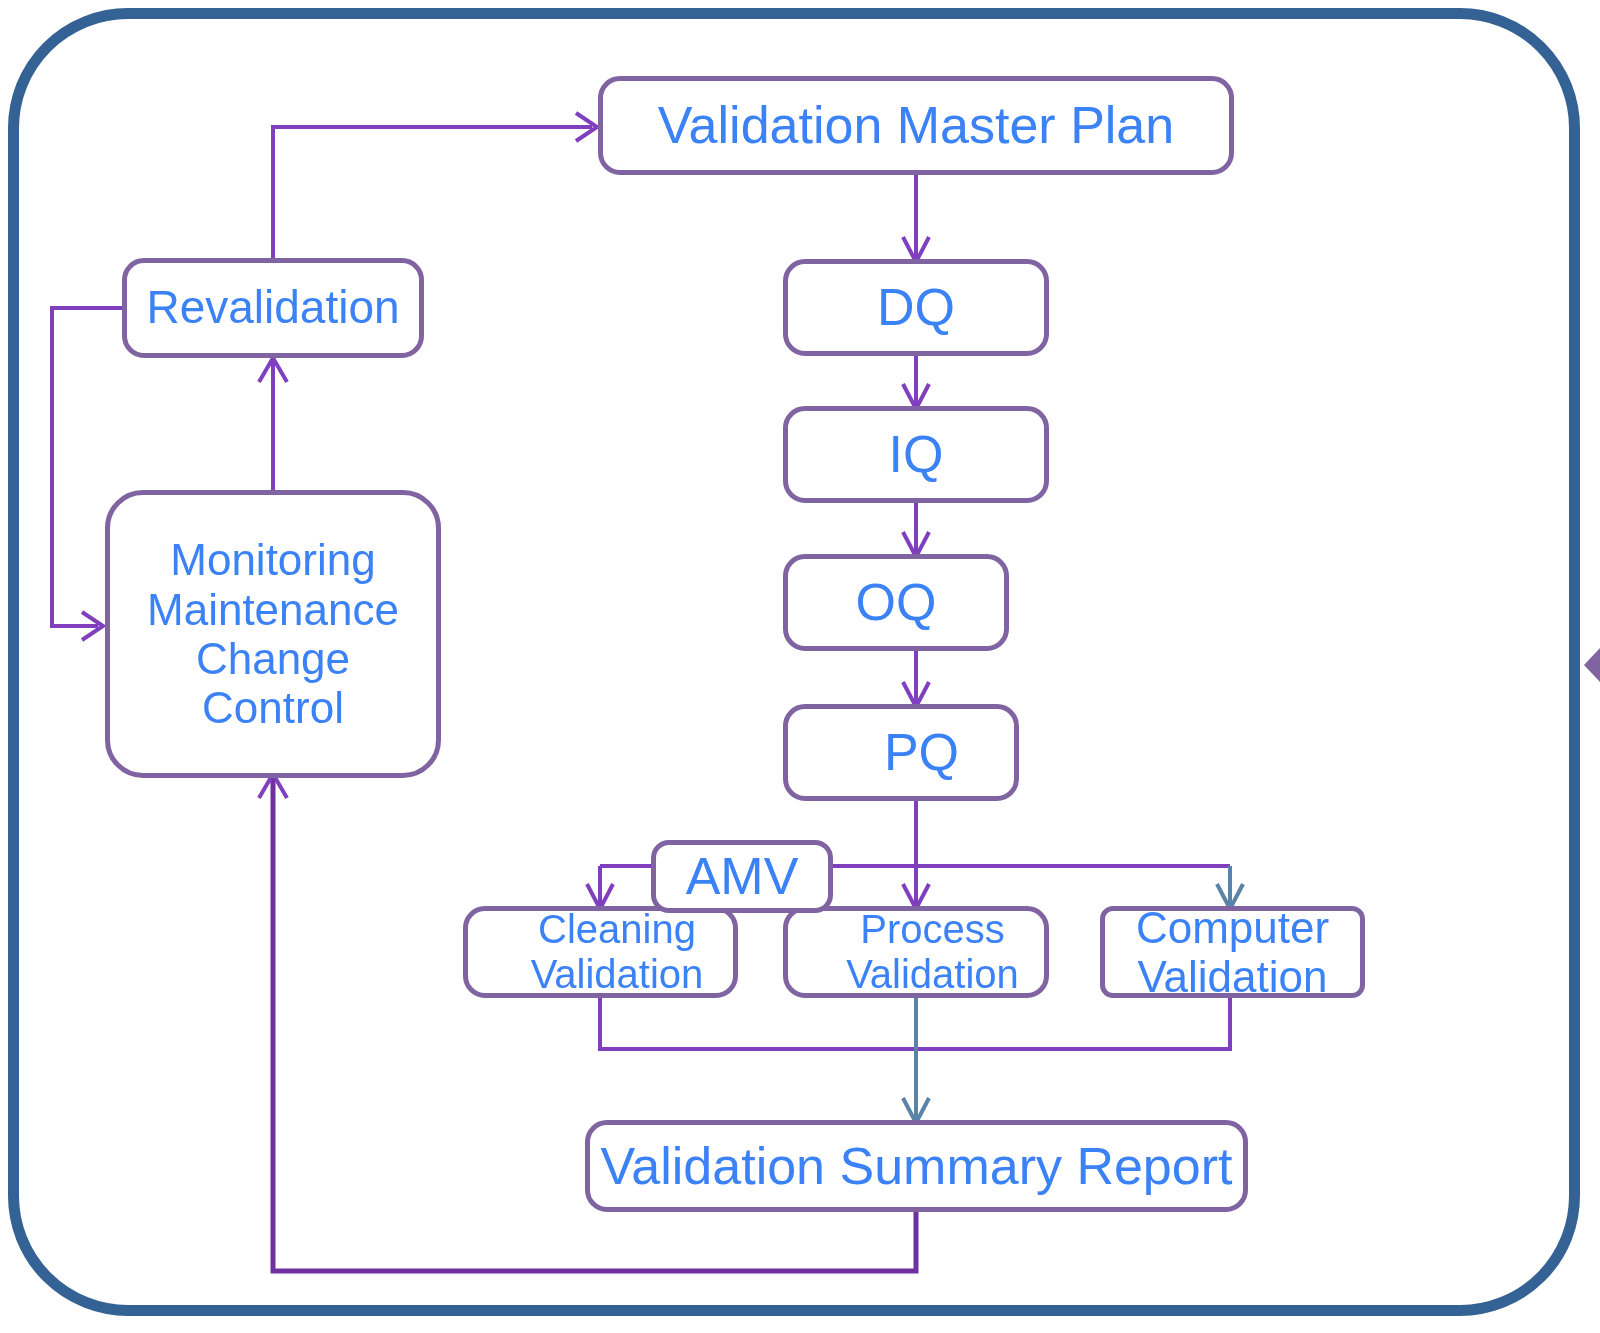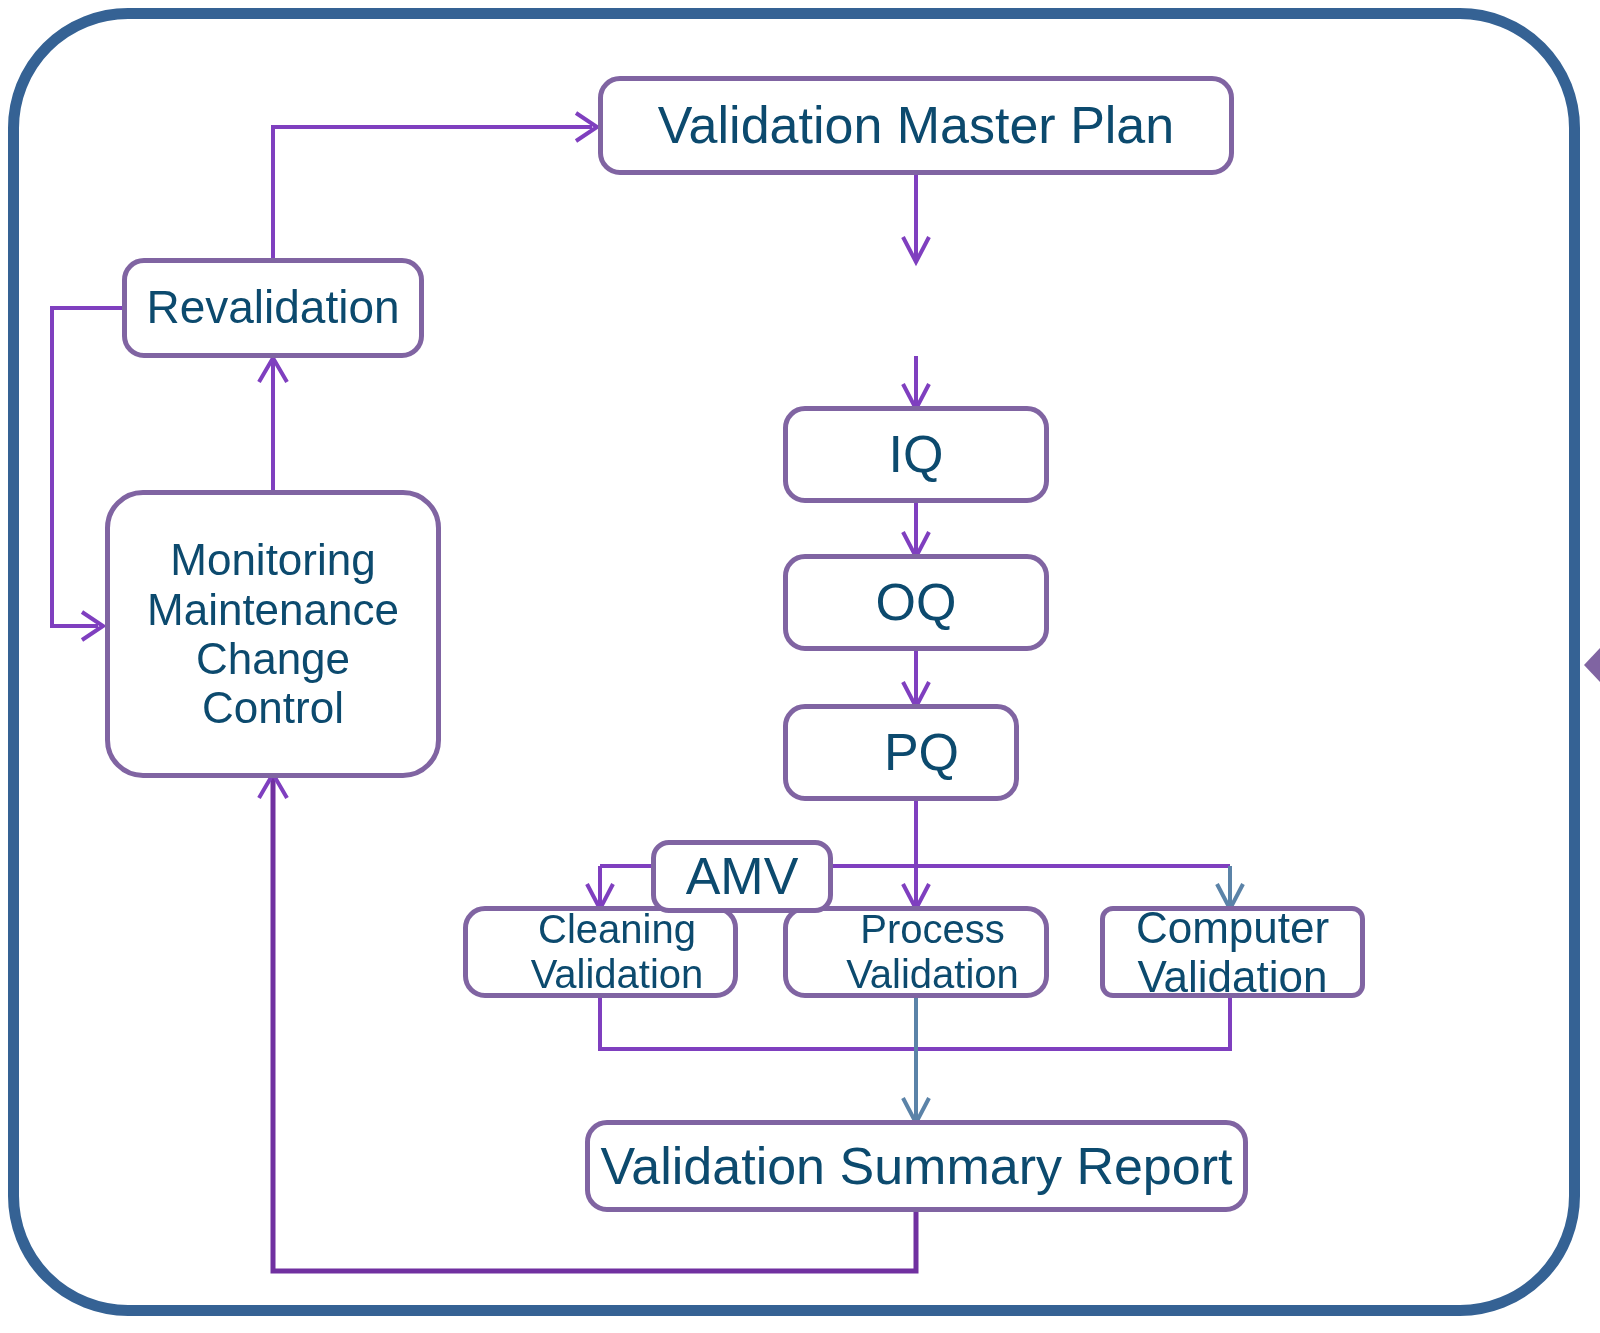--- a/index.html
+++ b/index.html
@@ -29,21 +29,21 @@
   .node {
     position: absolute;
     box-sizing: border-box;
     background: #ffffff;
     border: 5px solid #8064A2;
     border-radius: 22px;
     display: flex;
     align-items: center;
     justify-content: center;
     text-align: center;
-    color: #0c4a6e;
+    color: #3b82f6;
     line-height: 1.12;
     white-space: pre-line;
     z-index: 5;
   }
   .node.big   { font-size: 52px; }
   .node.med   { font-size: 46px; }
   .node.small { font-size: 40px; padding-left: 33px; }
   .node.multi { font-size: 44px; border-radius: 13px; }
 
   svg#wires {
@@ -150,24 +150,25 @@
 
   <div class="node big" style="left:598px; top:76px; width:636px; height:99px;">Validation Master Plan</div>
 
   <div class="node multi" style="left:105px; top:490px; width:336px; height:288px; border-radius:38px;">Monitoring
 Maintenance
 Change
 Control</div>
 
   <div class="node med" style="left:122px; top:258px; width:302px; height:100px;">Revalidation</div>
 
+  <div class="node big" style="left:783px; top:259px; width:266px; height:97px;">DQ</div>
 
   <div class="node big" style="left:783px; top:406px; width:266px; height:97px;">IQ</div>
 
-  <div class="node big" style="left:783px; top:554px; width:266px; height:97px;">OQ</div>
+  <div class="node big" style="left:783px; top:554px; width:226px; height:97px;">OQ</div>
 
   <div class="node big" style="left:783px; top:704px; width:236px; height:97px;padding-left:41px;">PQ</div>
 
   <div class="node big" style="left:651px; top:840px; width:182px; height:73px; border-radius:18px; z-index:7;">AMV</div>
 
   <div class="node small" style="left:463px; top:906px; width:275px; height:92px;">Cleaning
 Validation</div>
 
   <div class="node small" style="left:783px; top:906px; width:266px; height:92px;">Process
 Validation</div>

